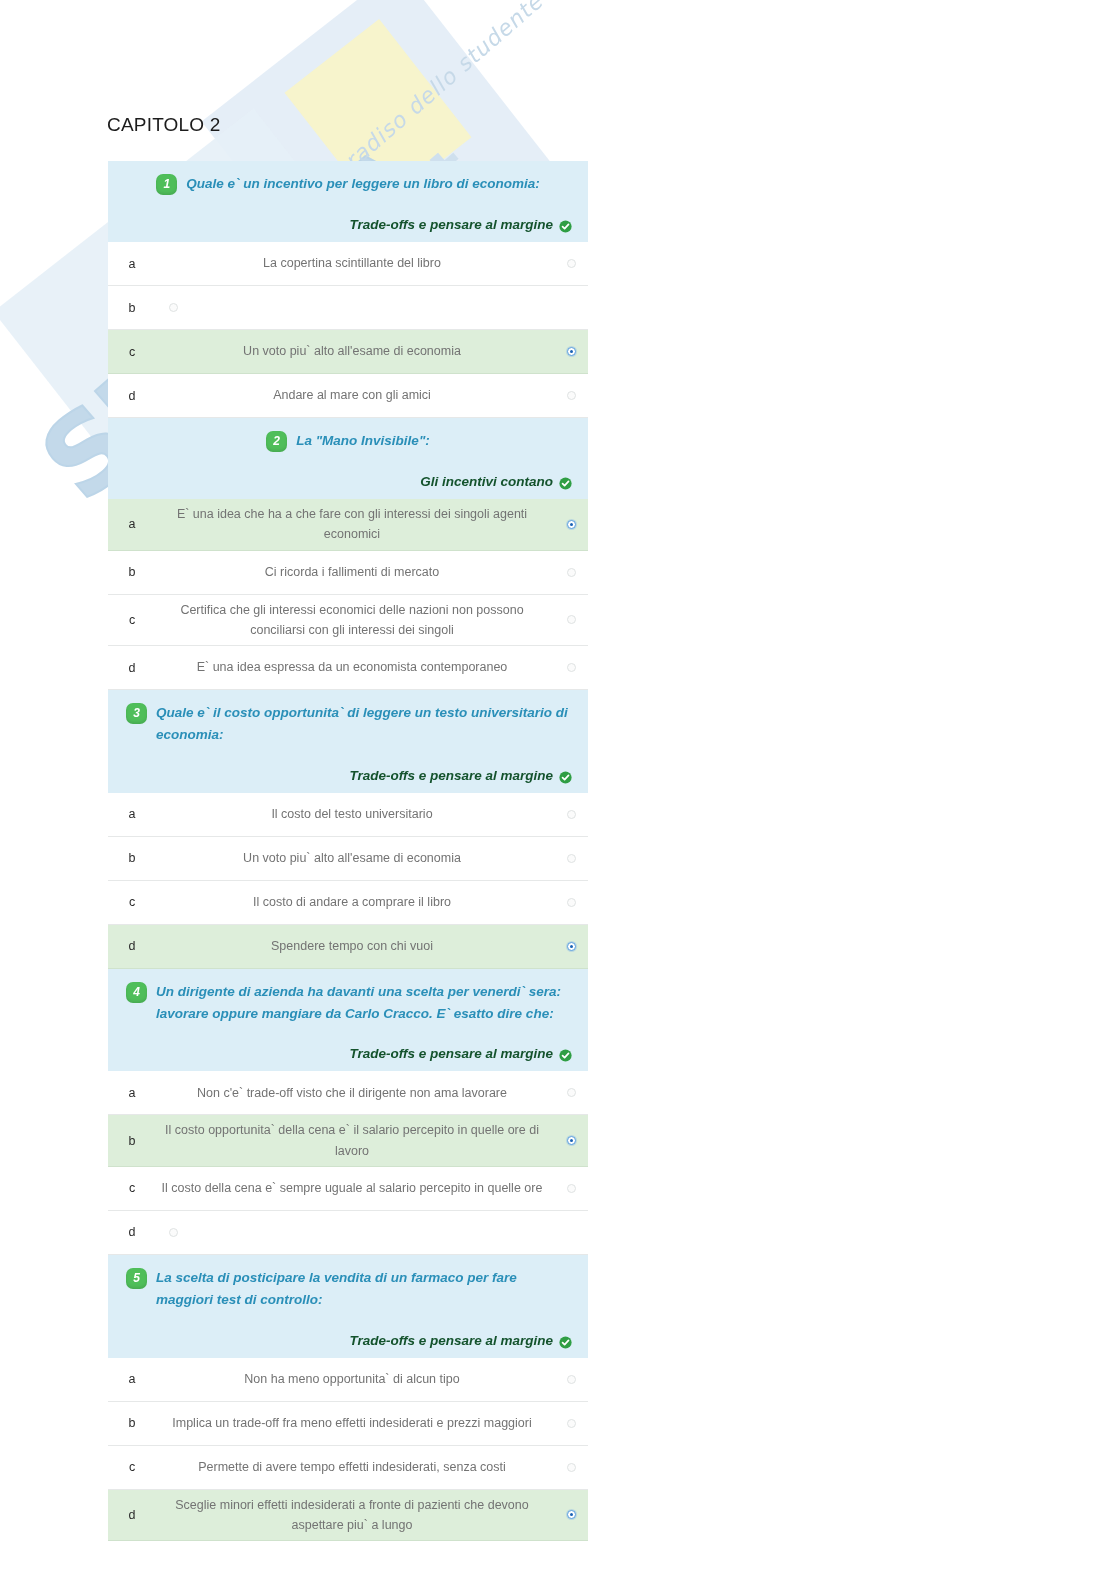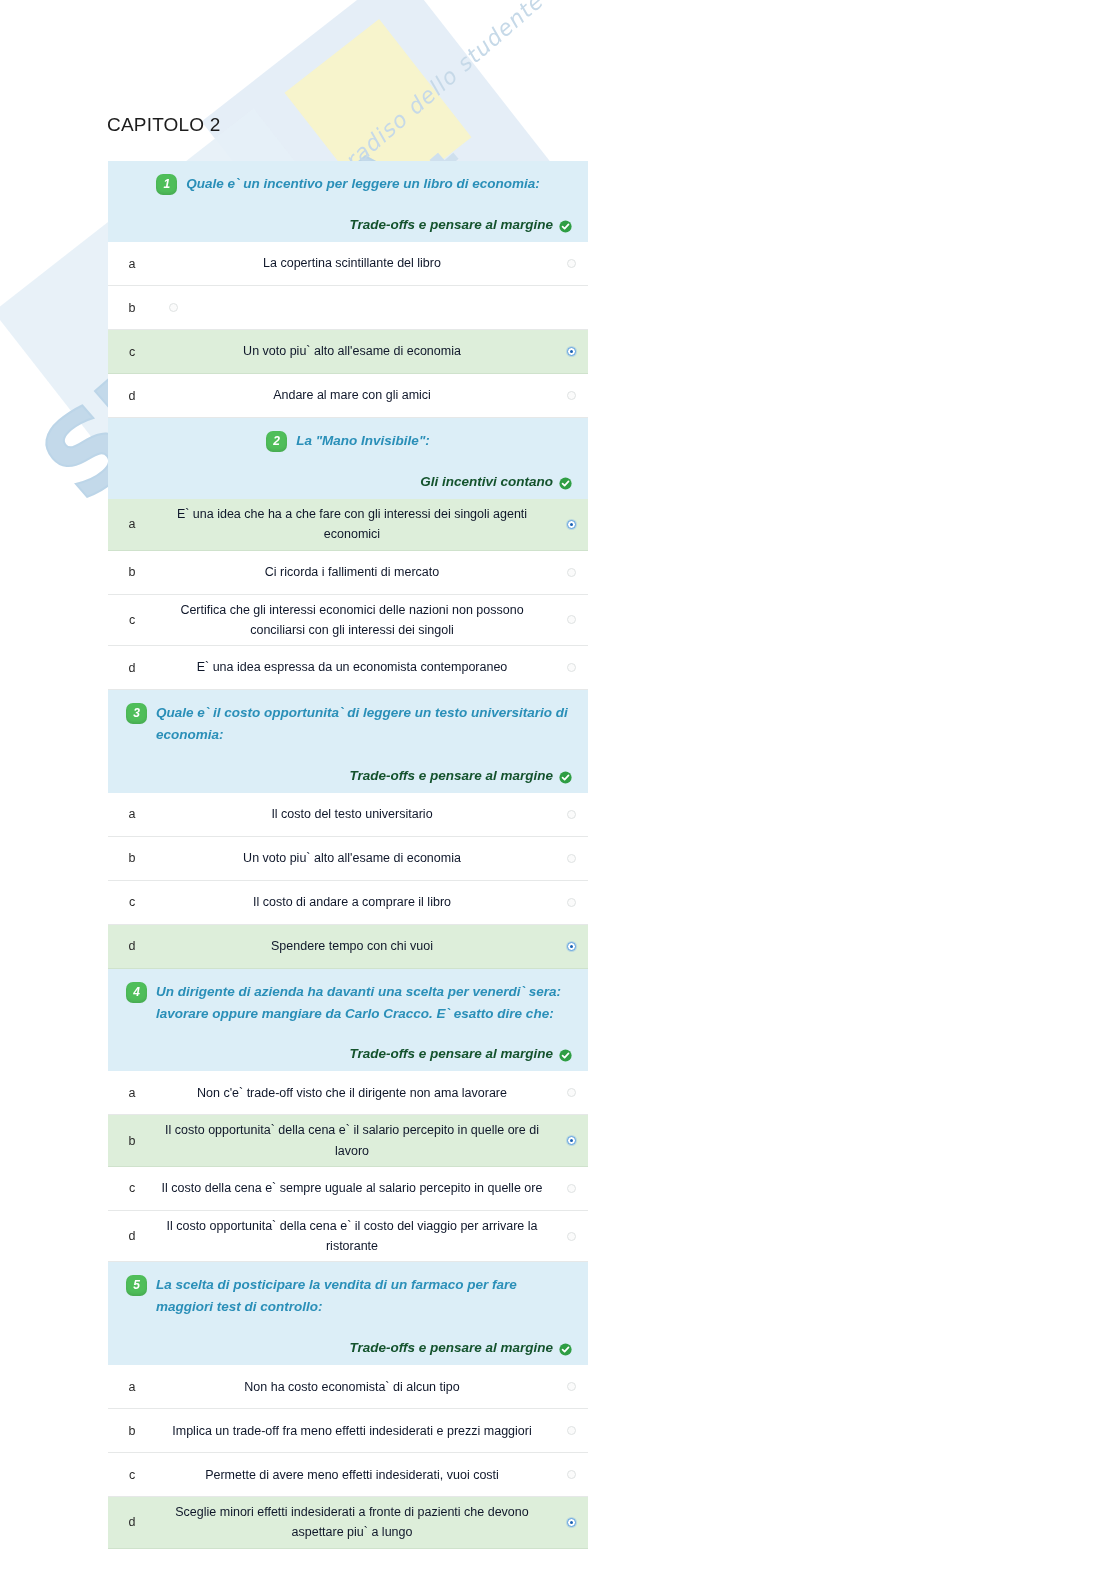--- a/index.html
+++ b/index.html
@@ -189,21 +189,21 @@
     flex: 0 0 auto;
     width: 48px;
     text-align: center;
     font-size: 12.5px;
     color: #2b2b2b;
   }
   .answer-text {
     flex: 1 1 auto;
     text-align: center;
     font-size: 12.5px;
-    color: #0f172a;
+    color: #737373;
     line-height: 1.62;
     padding: 0 6px 0 0;
   }
   .answer-radio {
     flex: 0 0 auto;
     width: 34px;
     display: flex;
     justify-content: center;
     align-items: center;
   }
@@ -436,21 +436,20 @@
   <div class="answer-row">
     <span class="answer-letter">c</span>
     <span class="answer-text">Il costo della cena e` sempre uguale al salario percepito in quelle ore</span>
     <span class="answer-radio">
       <span class="radio"></span>
     </span>
   </div>
 
   <div class="answer-row">
     <span class="answer-letter">d</span>
-    <span class="answer-text">Il costo opportunita` della cena e` il costo del viaggio per arrivare la ristorante</span>
     <span class="answer-radio">
       <span class="radio"></span>
     </span>
   </div>
 </div>
   </div>
 
   <div class="question-block">
     <div class="q-header">
       <div class="q-headline">
@@ -463,37 +462,37 @@
           <svg viewBox="0 0 16 16" width="13" height="13" aria-hidden="true">
             <circle cx="8" cy="8" r="7.5" fill="#2f9e44"></circle>
             <path d="M4.4 8.2 L6.9 10.7 L11.7 5.4" stroke="#ffffff" stroke-width="2.1" fill="none" stroke-linecap="round" stroke-linejoin="round"></path>
           </svg>
         </span>
       </div>
     </div>
     <div class="answers">
   <div class="answer-row">
     <span class="answer-letter">a</span>
-    <span class="answer-text">Non ha costo economista` di alcun tipo</span>
+    <span class="answer-text">Non ha meno opportunita` di alcun tipo</span>
     <span class="answer-radio">
       <span class="radio"></span>
     </span>
   </div>
 
   <div class="answer-row">
     <span class="answer-letter">b</span>
     <span class="answer-text">Implica un trade-off fra meno effetti indesiderati e prezzi maggiori</span>
     <span class="answer-radio">
       <span class="radio"></span>
     </span>
   </div>
 
   <div class="answer-row">
     <span class="answer-letter">c</span>
-    <span class="answer-text">Permette di avere meno effetti indesiderati, vuoi costi</span>
+    <span class="answer-text">Permette di avere tempo effetti indesiderati, senza costi</span>
     <span class="answer-radio">
       <span class="radio"></span>
     </span>
   </div>
 
   <div class="answer-row correct">
     <span class="answer-letter">d</span>
     <span class="answer-text">Sceglie minori effetti indesiderati a fronte di pazienti che devono aspettare piu` a lungo</span>
     <span class="answer-radio">
       <span class="radio on"></span>

